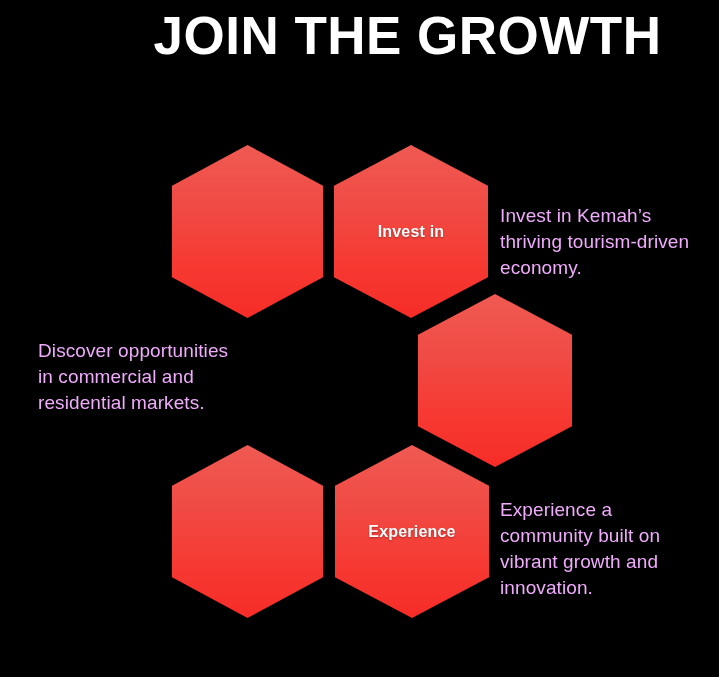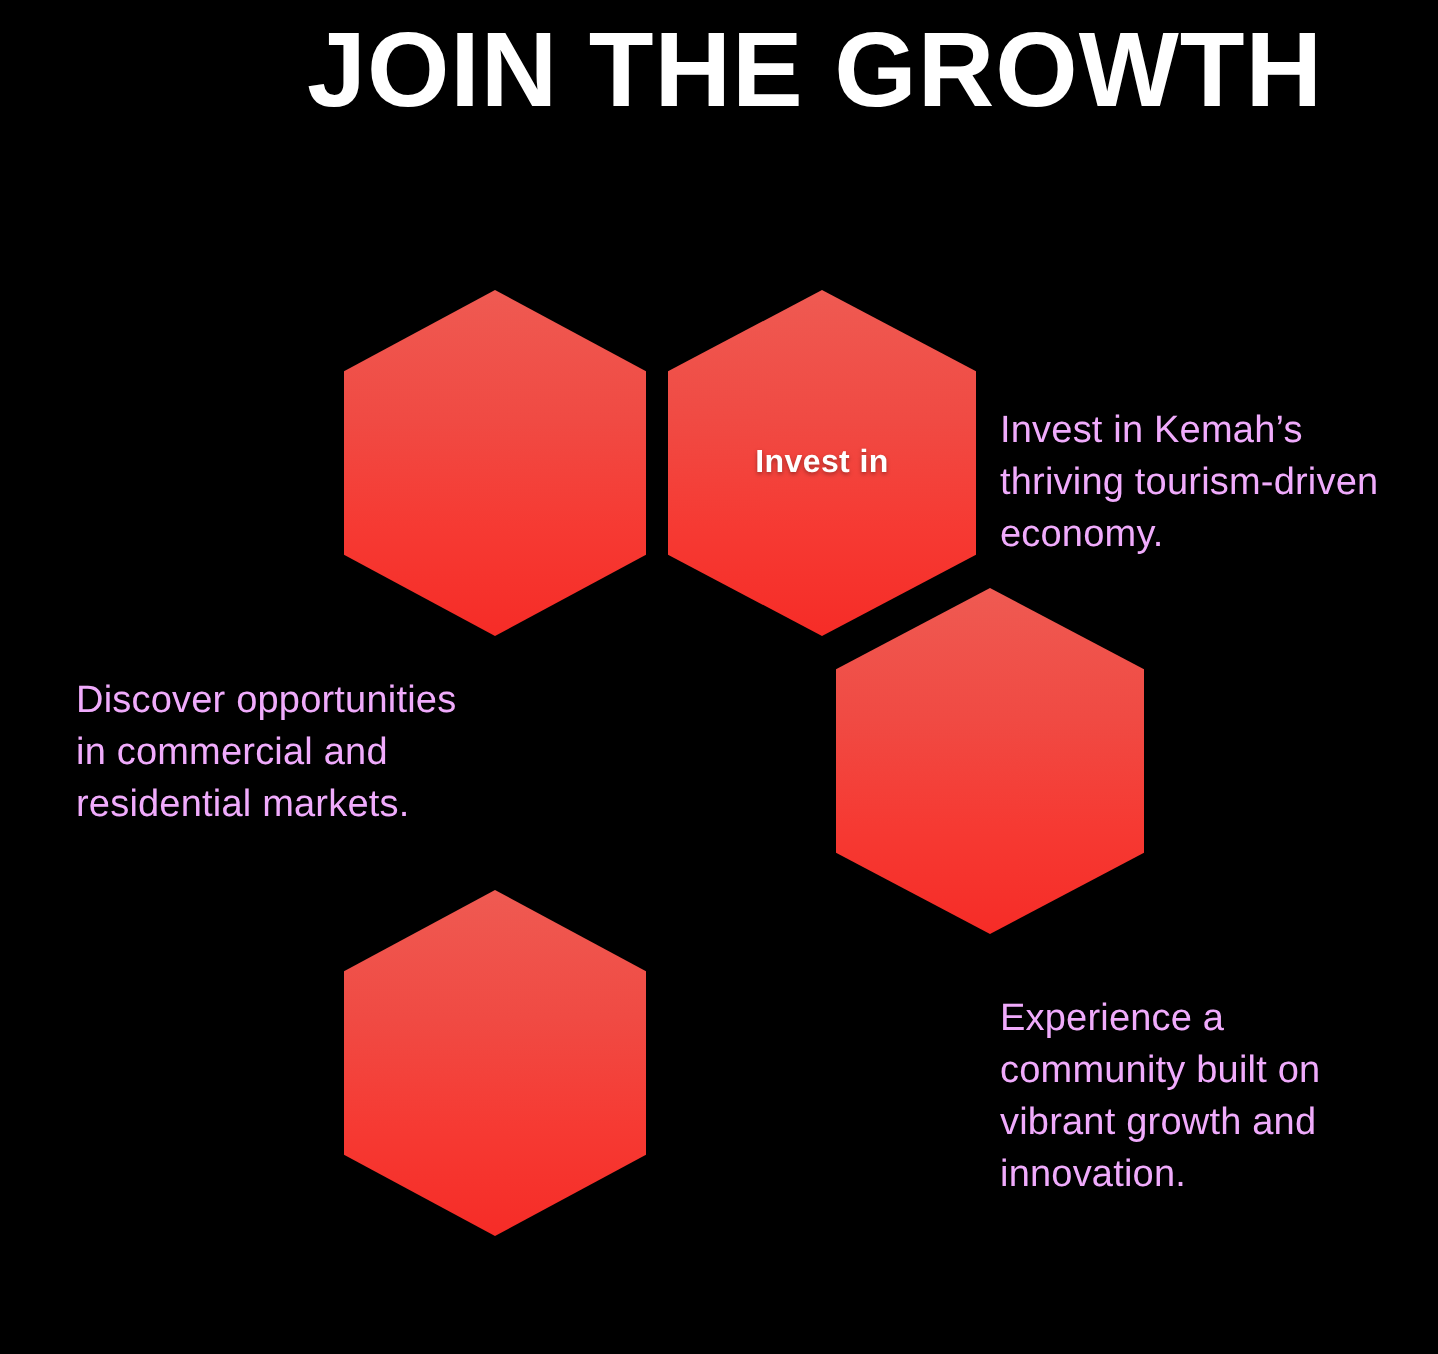--- a/index.html
+++ b/index.html
@@ -136,20 +136,23 @@
 
 
     <div class="hex" id="hex-r2c2">
       <div class="hex-label"></div>
     </div>
 
     <div class="hex" id="hex-r3c1">
       <div class="hex-label"></div>
     </div>
 
+    <div class="hex" id="hex-r3c2">
+      <div class="hex-label">Experience</div>
+    </div>
 
   </div>
 
   <div class="caption" id="caption-invest">Invest in Kemah’s thriving tourism-driven economy.</div>
 
   <div class="caption" id="caption-discover">Discover opportunities in commercial and residential markets.</div>
 
   <div class="caption" id="caption-experience">Experience a community built on vibrant growth and innovation.</div>
 
 </div>

